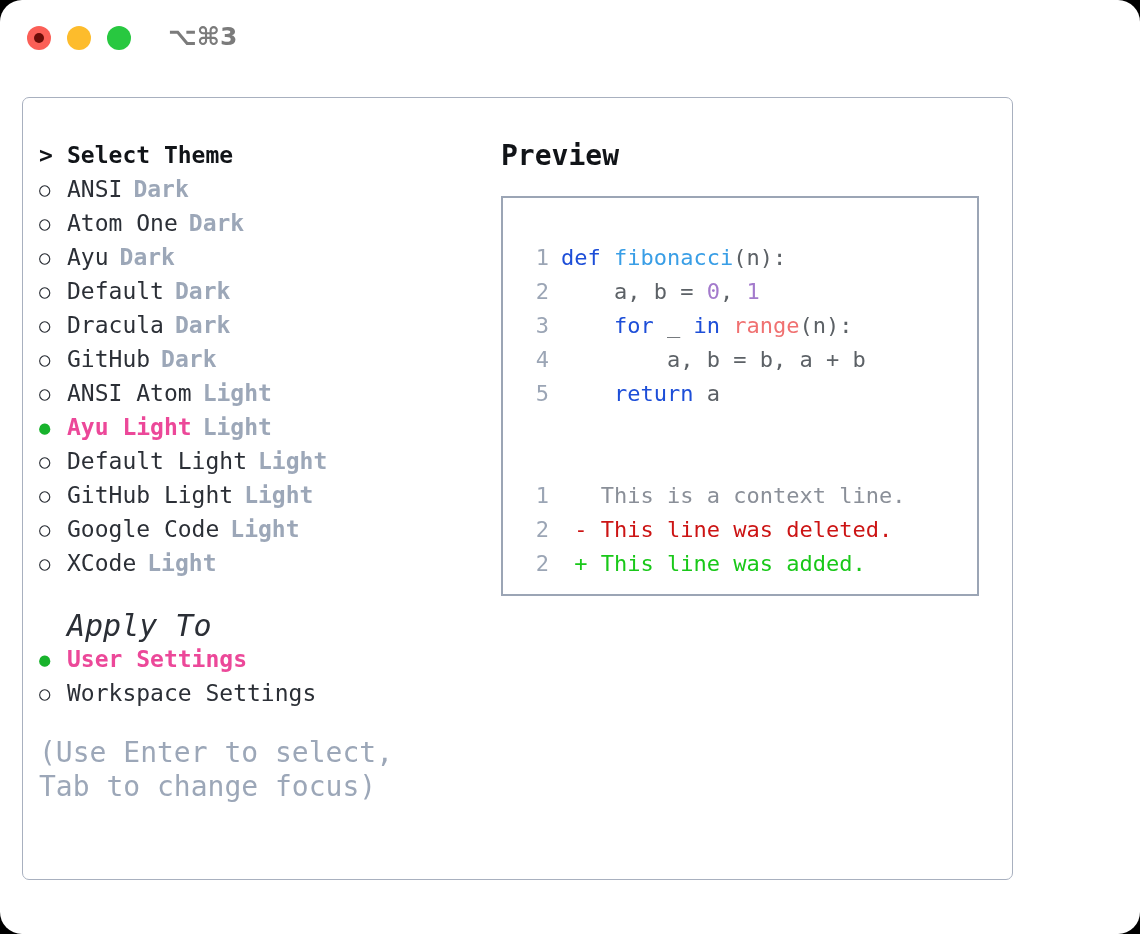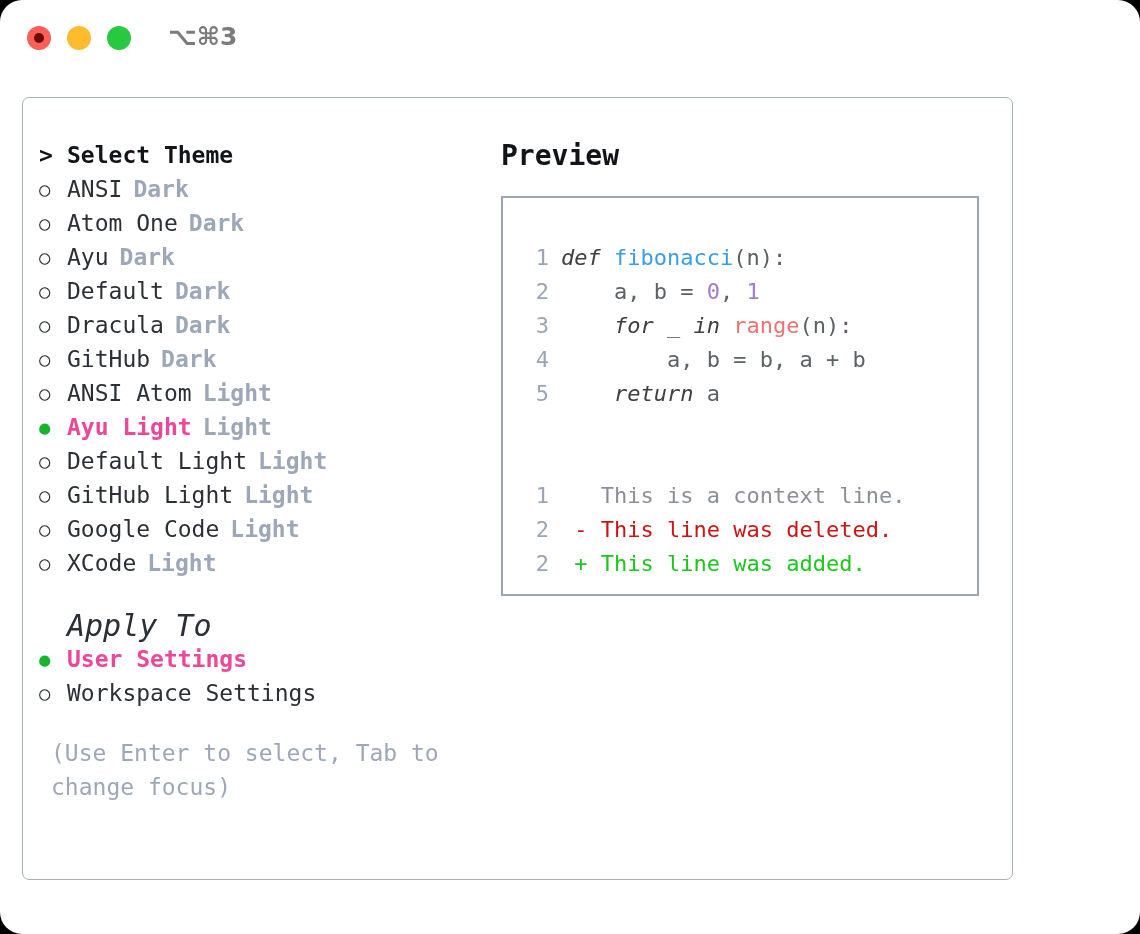--- a/index.html
+++ b/index.html
@@ -130,26 +130,25 @@
     align-items: center;
     font-size: 30px;
     color: #2b2f36;
     white-space: pre;
     font-style: italic;
   }
   .plain-head .caret { width: 28px; flex: none; }
 
   #hint {
     margin-top: 26px;
-    font-size: 23px;
+    font-size: 28px;
     line-height: 34px;
     color: #9ca7b8;
     width: 412px;
     white-space: pre-wrap;
-    margin-left: 12px;
   }
 
   
   #right-pane {
     position: absolute;
     left: 478px;
     top: 40px;
     width: 490px;
   }
   #preview-title {
@@ -180,21 +179,21 @@
   .lineno {
     width: 26px;
     flex: none;
     text-align: right;
     color: #9ba5b5;
     padding-right: 12px;
   }
   .blank-line { height: 34px; }
 
   
-  .t-kw   { color: #404040; font-style: italic; }
+  .t-kw   { color: #1d4ed8; }
   .t-fn   { color: #399ee6; }
   .t-num  { color: #a37acc; }
   .t-bi   { color: #f07171; }
   .t-txt  { color: #5c6166; }
 
   
   .d-ctx { color: #8a8f98; }
   .d-del { color: #cc1414; }
   .d-add { color: #19c819; }
 </style>

